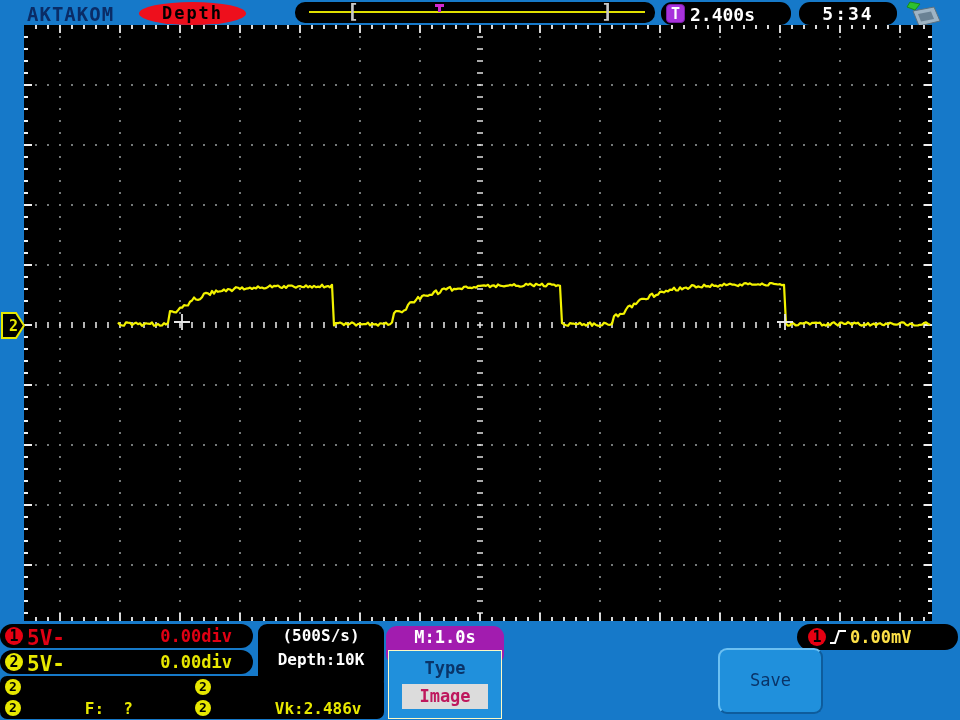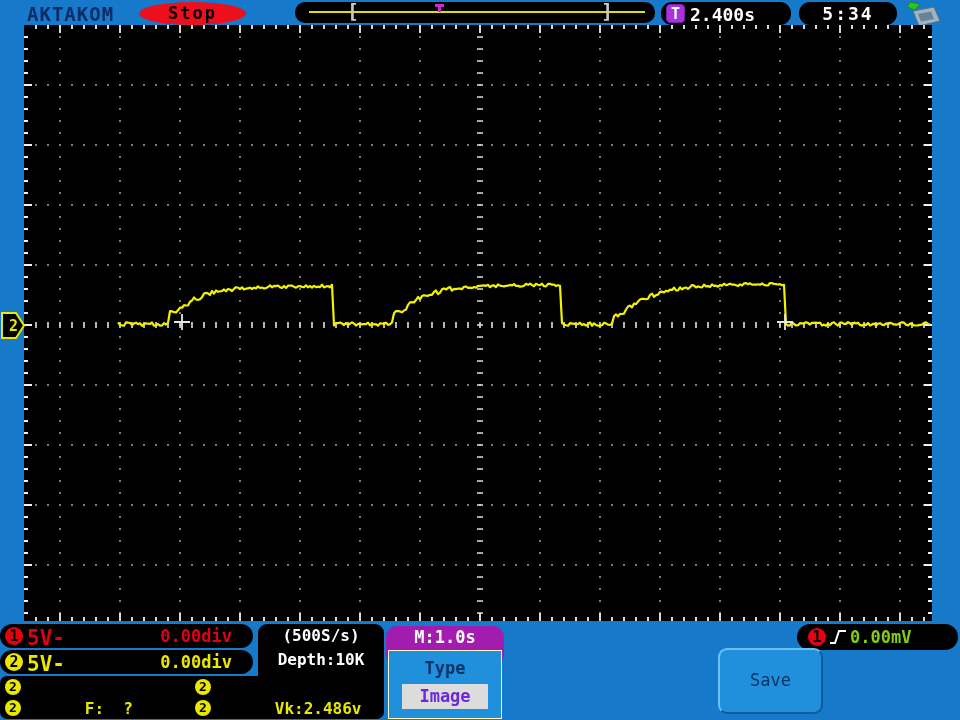--- a/index.html
+++ b/index.html
@@ -39,44 +39,44 @@
   .ch1{top:624px;} .ch1 .circ{background:#e60012;} .ch1 .scale,.ch1 .offset{color:#e10013;}
   .ch2{top:650px;} .ch2 .circ{background:#e8e800;} .ch2 .scale,.ch2 .offset{color:#e8e800;}
   .acq-box{left:258px;top:624px;width:126px;height:65px;background:#000;border-radius:9px;
            color:#fff;font-size:16px;font-weight:bold;text-align:center;}
   .acq-box div{line-height:24px;}
   .mbase-badge{left:386px;top:626px;width:118px;height:39px;background:#a21caf;border-radius:11px;
                color:#fff;font-size:17px;font-weight:bold;text-align:center;line-height:23px;}
   .trig-badge{left:797px;top:624px;width:161px;height:26px;background:#000;border-radius:13px;}
   .trig-badge .circ{position:absolute;left:11px;top:4px;width:18px;height:18px;border-radius:50%;background:#e60012;
                     color:#000;font-size:15px;font-weight:bold;text-align:center;line-height:18px;}
-  .trig-badge .lvl{position:absolute;left:53px;top:3px;color:#84cc16;font-size:17px;font-weight:bold;}
+  .trig-badge .lvl{position:absolute;left:53px;top:3px;color:#fde047;font-size:17px;font-weight:bold;}
   .meas-box{left:0;top:676px;width:384px;height:43px;background:#000;border-radius:7px;
             display:grid;grid-template-columns:190px 194px;grid-template-rows:21px 21px;align-content:center;}
   .meas-cell{position:relative;padding-left:27px;color:#e8e800;font-size:16px;font-weight:bold;
              line-height:21px;white-space:pre;}
   .meas-cell .circ{position:absolute;left:5px;top:2px;width:16px;height:16px;border-radius:50%;background:#e8e800;
                    color:#000;font-size:13px;font-weight:bold;text-align:center;line-height:16px;}
   .type-button{left:388px;top:650px;width:114px;height:69px;background:#2090dc;border:1px solid #fef9c3;
                box-sizing:border-box;}
   .type-label{margin-top:7px;text-align:center;color:#0a3468;font-size:17px;font-weight:bold;}
-  .image-box{margin:6px auto 0;width:86px;height:25px;background:#dcdcdc;color:#6d28d9;
+  .image-box{margin:6px auto 0;width:86px;height:25px;background:#dcdcdc;color:#be185d;
              font-size:17px;font-weight:bold;text-align:center;line-height:25px;}
   .save-button{left:718px;top:648px;width:105px;height:66px;background:#2090dc;border-radius:9px;
                border-top:2px solid #6cc0f2;border-left:2px solid #6cc0f2;
                border-bottom:2px solid #0e5c9c;border-right:2px solid #0e5c9c;box-sizing:border-box;
                color:#0a3468;font-size:17px;font-weight:normal;text-align:center;line-height:60px;}
 </style>
 </head>
 <body>
 
 <div id="stage">
 
   <div class="abs brand">AKTAKOM</div>
-  <div class="abs stop-badge">Stop</div>
+  <div class="abs stop-badge">Depth</div>
 
   <div class="abs trig-pos-bar">
     <div class="trig-line"></div>
     <div class="bracket l">[</div>
     <div class="bracket r">]</div>
     <div class="tmark-bar"></div>
     <div class="tmark-stem"></div>
   </div>
 
   <div class="abs t-badge">

